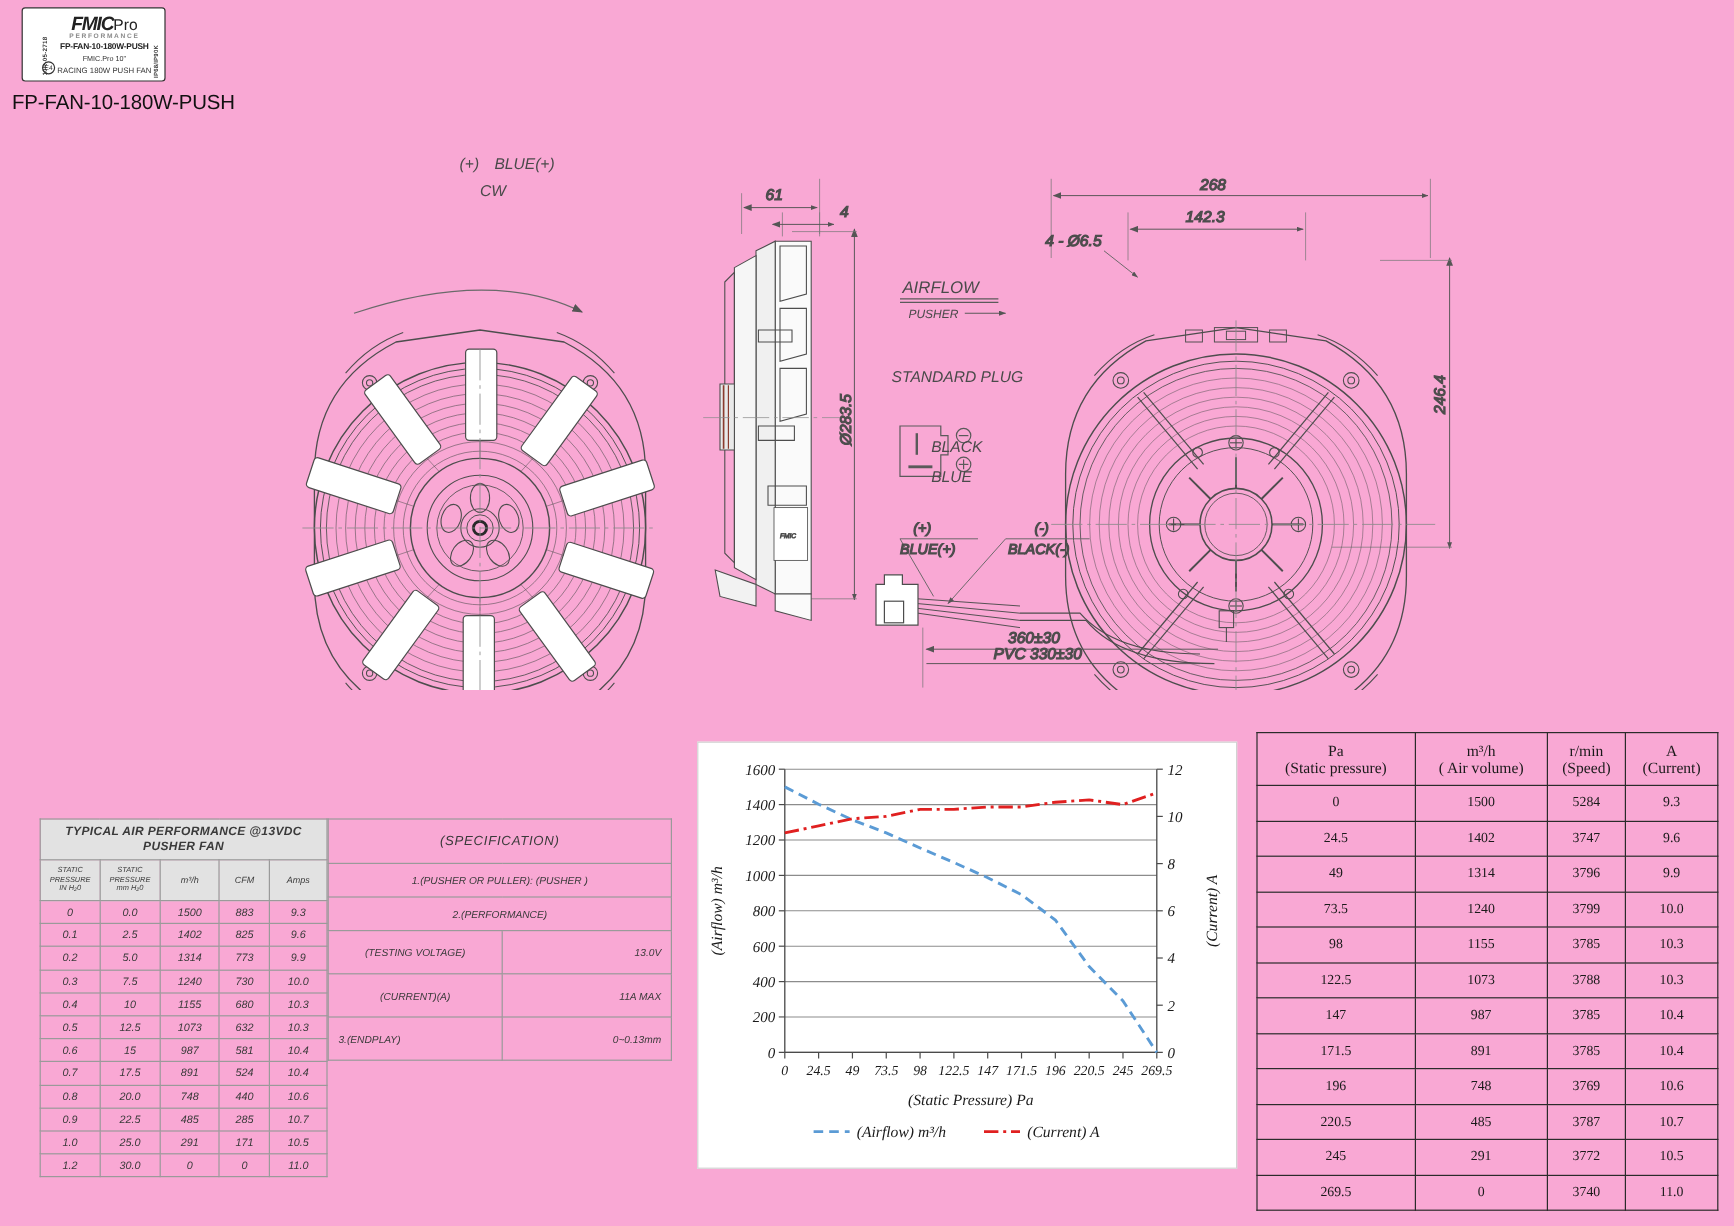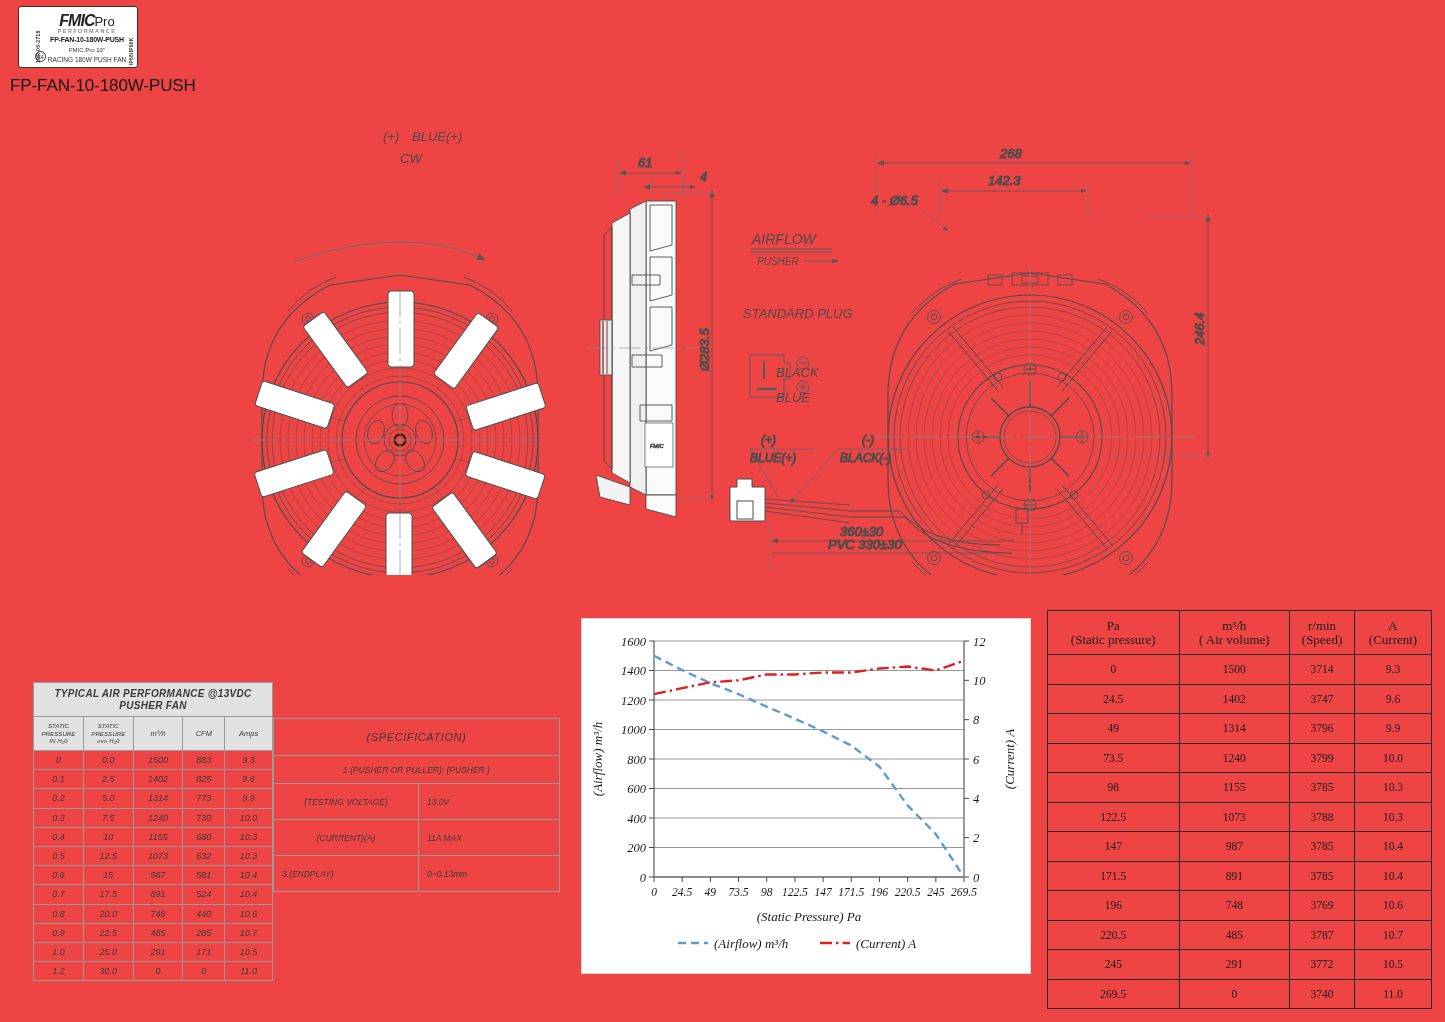--- a/index.html
+++ b/index.html
@@ -5,21 +5,21 @@
   * { box-sizing: border-box; }
   html, body {
     margin: 0; padding: 0;
     background: #ffffff;
     font-family: "Liberation Sans", sans-serif;
   }
   #page {
     position: relative;
     width: 1445px;
     height: 1022px;
-    background: #ef4444;
+    background: #f9a8d4;
     overflow: hidden;
     text-decoration: underline;
   }
 
   
   #label-card {
     position: absolute; left: 18px; top: 6px;
     width: 120px; height: 62px;
     border: 1px solid #333;
     border-radius: 3px;
@@ -132,35 +132,34 @@
   .c-sp1 { width: 50px; }
   .c-sp2 { width: 50px; }
   .c-m3h { width: 50px; }
   .c-cfm { width: 42px; }
   .c-amp { width: 48px; }
 
   #spec-table {
     position: absolute; left: 273px; top: 682px;
     width: 287px;
     border-collapse: collapse;
-    margin-top: 36px;
   }
   #spec-table td {
     border: 1px solid #9a9a9a;
     font-style: italic;
     color: #3a3a3a;
     padding: 0 8px;
     font-size: 9px;
   }
   #spec-table td.sp-title {
     text-align: center; font-size: 11px; height: 37px; letter-spacing: .6px;
   }
   #spec-table td.sp-line { height: 28px; text-align: center; font-size: 8.5px; }
   #spec-table td.sp-k { width: 145px; text-align: center; height: 36px; font-size: 8.5px; }
-  #spec-table td.sp-v { text-align: left; height: 36px; font-size: 8.5px; }
+  #spec-table td.sp-v { text-align: right; height: 36px; font-size: 8.5px; }
 
   #data-table {
     position: absolute; left: 1047px; top: 610px;
     width: 385px;
     border-collapse: collapse;
     font-family: "Liberation Serif", serif;
   }
   #data-table th, #data-table td {
     border: 1px solid #2b2b2b;
     text-align: center;
@@ -672,20 +671,23 @@
       </tbody>
   </table>
 
   <table id="spec-table">
     <tbody>
       <tr>
           <td class="sp-title" colspan="2">(SPECIFICATION)</td>
         </tr>
       <tr>
           <td class="sp-line" colspan="2">1.(PUSHER OR PULLER): (PUSHER )</td>
+        </tr>
+      <tr>
+          <td class="sp-line" colspan="2">2.(PERFORMANCE)</td>
         </tr>
       <tr>
         <td class="sp-k">(TESTING VOLTAGE)</td>
         <td class="sp-v">13.0V</td>
       </tr>
       <tr>
         <td class="sp-k">(CURRENT)(A)</td>
         <td class="sp-v">11A MAX</td>
       </tr>
       <tr>
@@ -795,21 +797,21 @@
         <th>
           <span>A</span><br>
           <span>(Current)</span>
         </th>
       </tr>
     </thead>
     <tbody id="data-body">
         <tr>
           <td>0</td>
           <td>1500</td>
-          <td>3714</td>
+          <td>5284</td>
           <td>9.3</td>
         </tr>
         <tr>
           <td>24.5</td>
           <td>1402</td>
           <td>3747</td>
           <td>9.6</td>
         </tr>
         <tr>
           <td>49</td>

